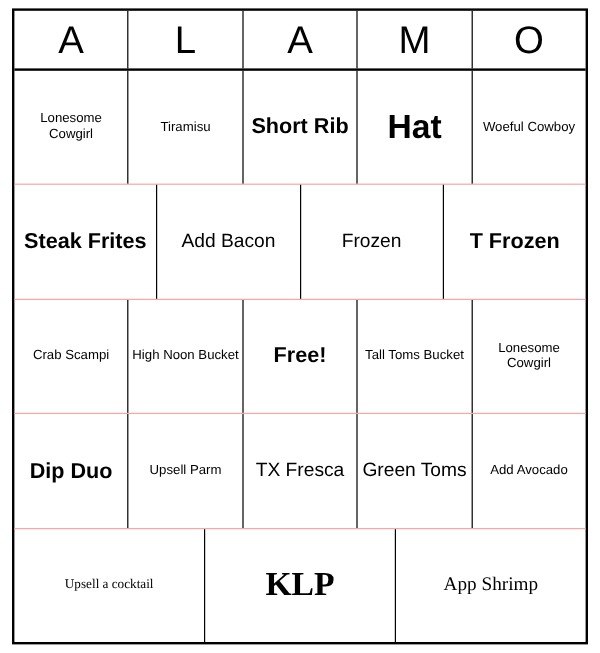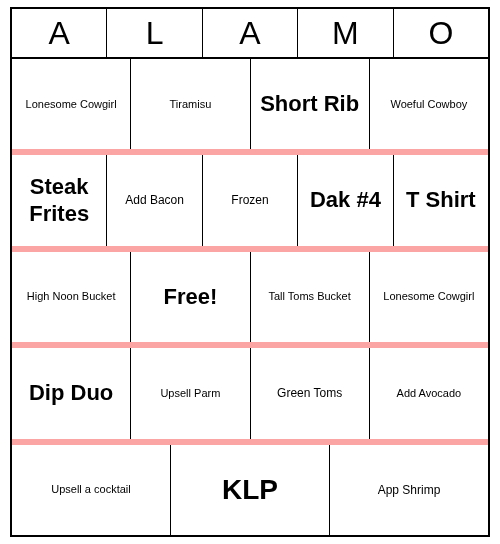--- a/index.html
+++ b/index.html
@@ -37,46 +37,47 @@
       border-right: none;
     }
     .grid {
       display: flex;
       flex-direction: column;
       flex: 1;
     }
     .grid-row {
       display: flex;
       flex: 1;
-      border-bottom: 6px solid #fca5a5;
+      border-bottom: 1px solid #fca5a5;
     }
     .grid-row:last-child {
       border-bottom: none;
+      font-family: Liberation Serif, serif;
     }
     .cell {
       flex: 1;
       border-right: 1px solid #000;
       display: flex;
       align-items: center;
       justify-content: center;
       text-align: center;
       padding: 2px;
       line-height: 1.2;
     }
     .cell:last-child {
       border-right: none;
     }
     .cell-small {
       font-size: 11px;
     }
     .cell-medium {
-      font-size: 12px;
+      font-size: 16px;
     }
     .cell-large {
-      font-size: 22px;
+      font-size: 18px;
       font-weight: bold;
       text-align: center;
     }
     .cell-xlarge {
       font-size: 28px;
       font-weight: bold;
     }
   </style>
 </head>
 <body>
@@ -87,38 +88,40 @@
       <div class="header-cell">L</div>
       <div class="header-cell">A</div>
       <div class="header-cell">M</div>
       <div class="header-cell">O</div>
     </div>
   <div class="grid">
   <div class="grid-row">
         <div class="cell cell-small">Lonesome Cowgirl</div>
         <div class="cell cell-small">Tiramisu</div>
         <div class="cell cell-large">Short Rib</div>
+        <div class="cell cell-xlarge">Hat</div>
         <div class="cell cell-small">Woeful Cowboy</div>
       </div>
       <div class="grid-row">
         <div class="cell cell-large">Steak Frites</div>
         <div class="cell cell-medium">Add Bacon</div>
         <div class="cell cell-medium">Frozen</div>
-        <div class="cell cell-large">Dak #4</div>
-        <div class="cell cell-large">T Shirt</div>
+        <div class="cell cell-large">T Frozen</div>
       </div>
       <div class="grid-row">
+        <div class="cell cell-small">Crab Scampi</div>
         <div class="cell cell-small">High Noon Bucket</div>
         <div class="cell cell-large">Free!</div>
         <div class="cell cell-small">Tall Toms Bucket</div>
         <div class="cell cell-small">Lonesome Cowgirl</div>
       </div>
       <div class="grid-row">
         <div class="cell cell-large">Dip Duo</div>
         <div class="cell cell-small">Upsell Parm</div>
+        <div class="cell cell-medium">TX Fresca</div>
         <div class="cell cell-medium">Green Toms</div>
         <div class="cell cell-small">Add Avocado</div>
       </div>
       <div class="grid-row">
         <div class="cell cell-small">Upsell a cocktail</div>
         <div class="cell cell-xlarge">KLP</div>
         <div class="cell cell-medium">App Shrimp</div>
       </div>
     </div>
 </div>

